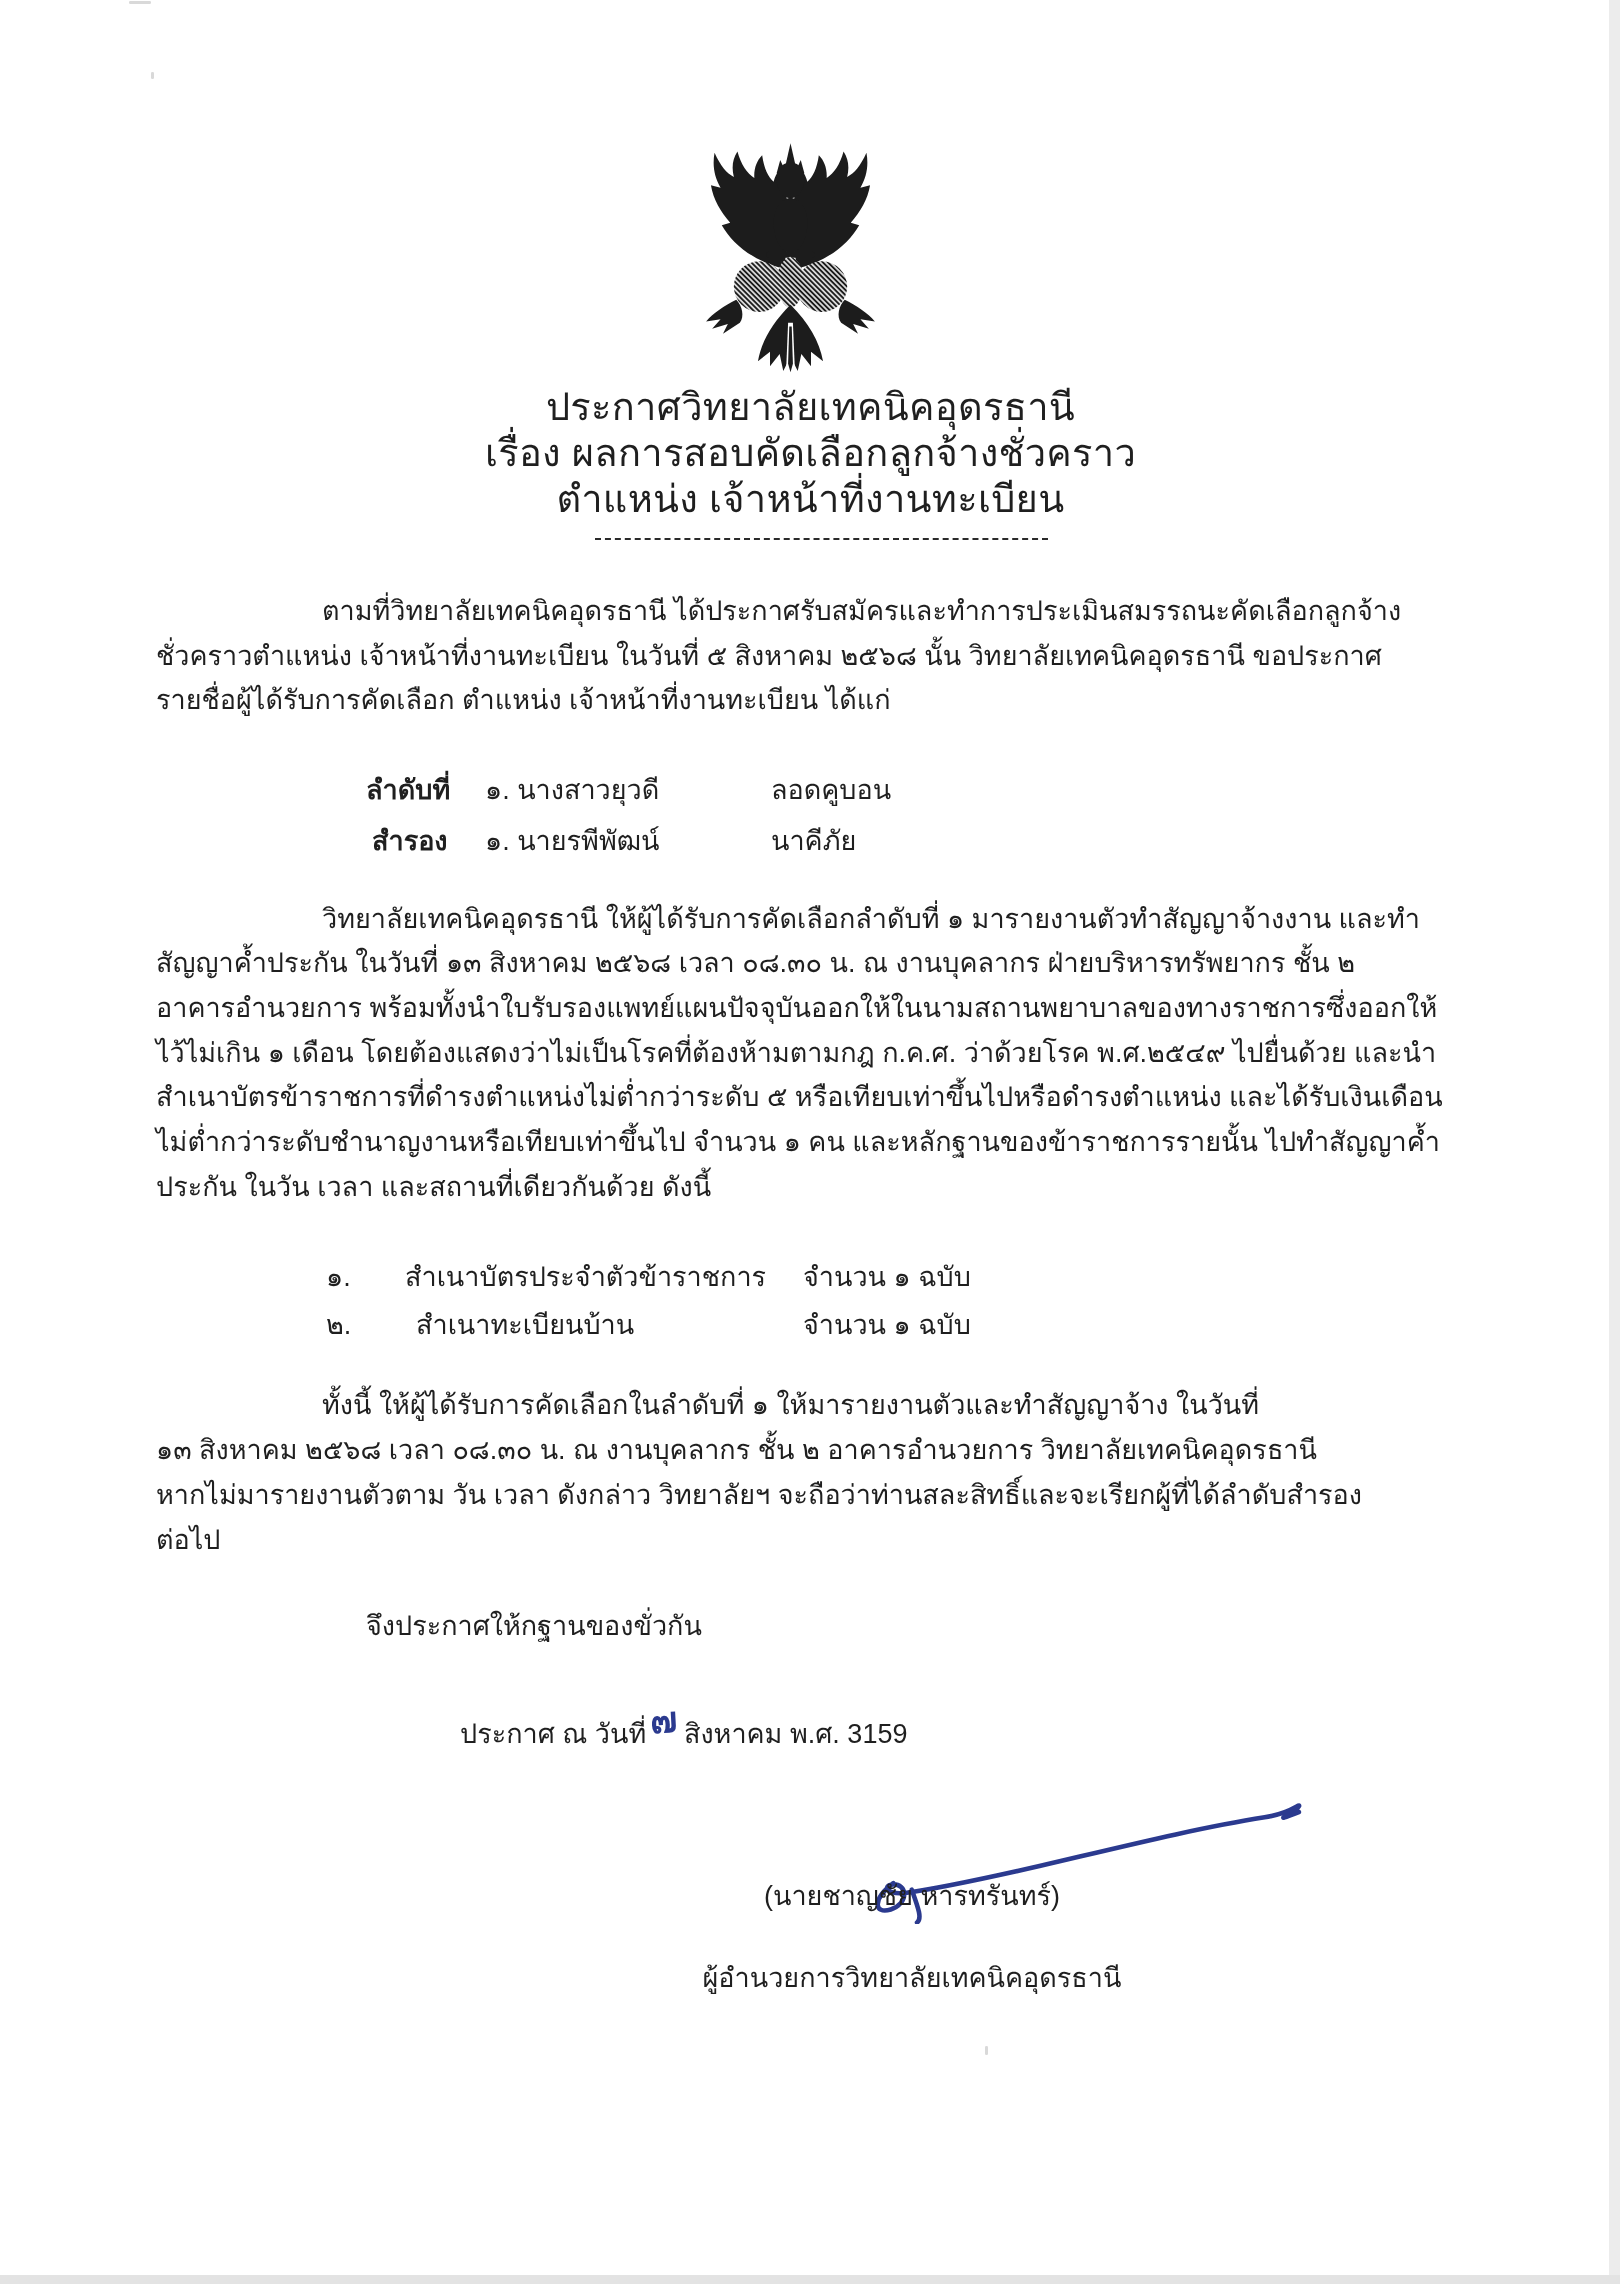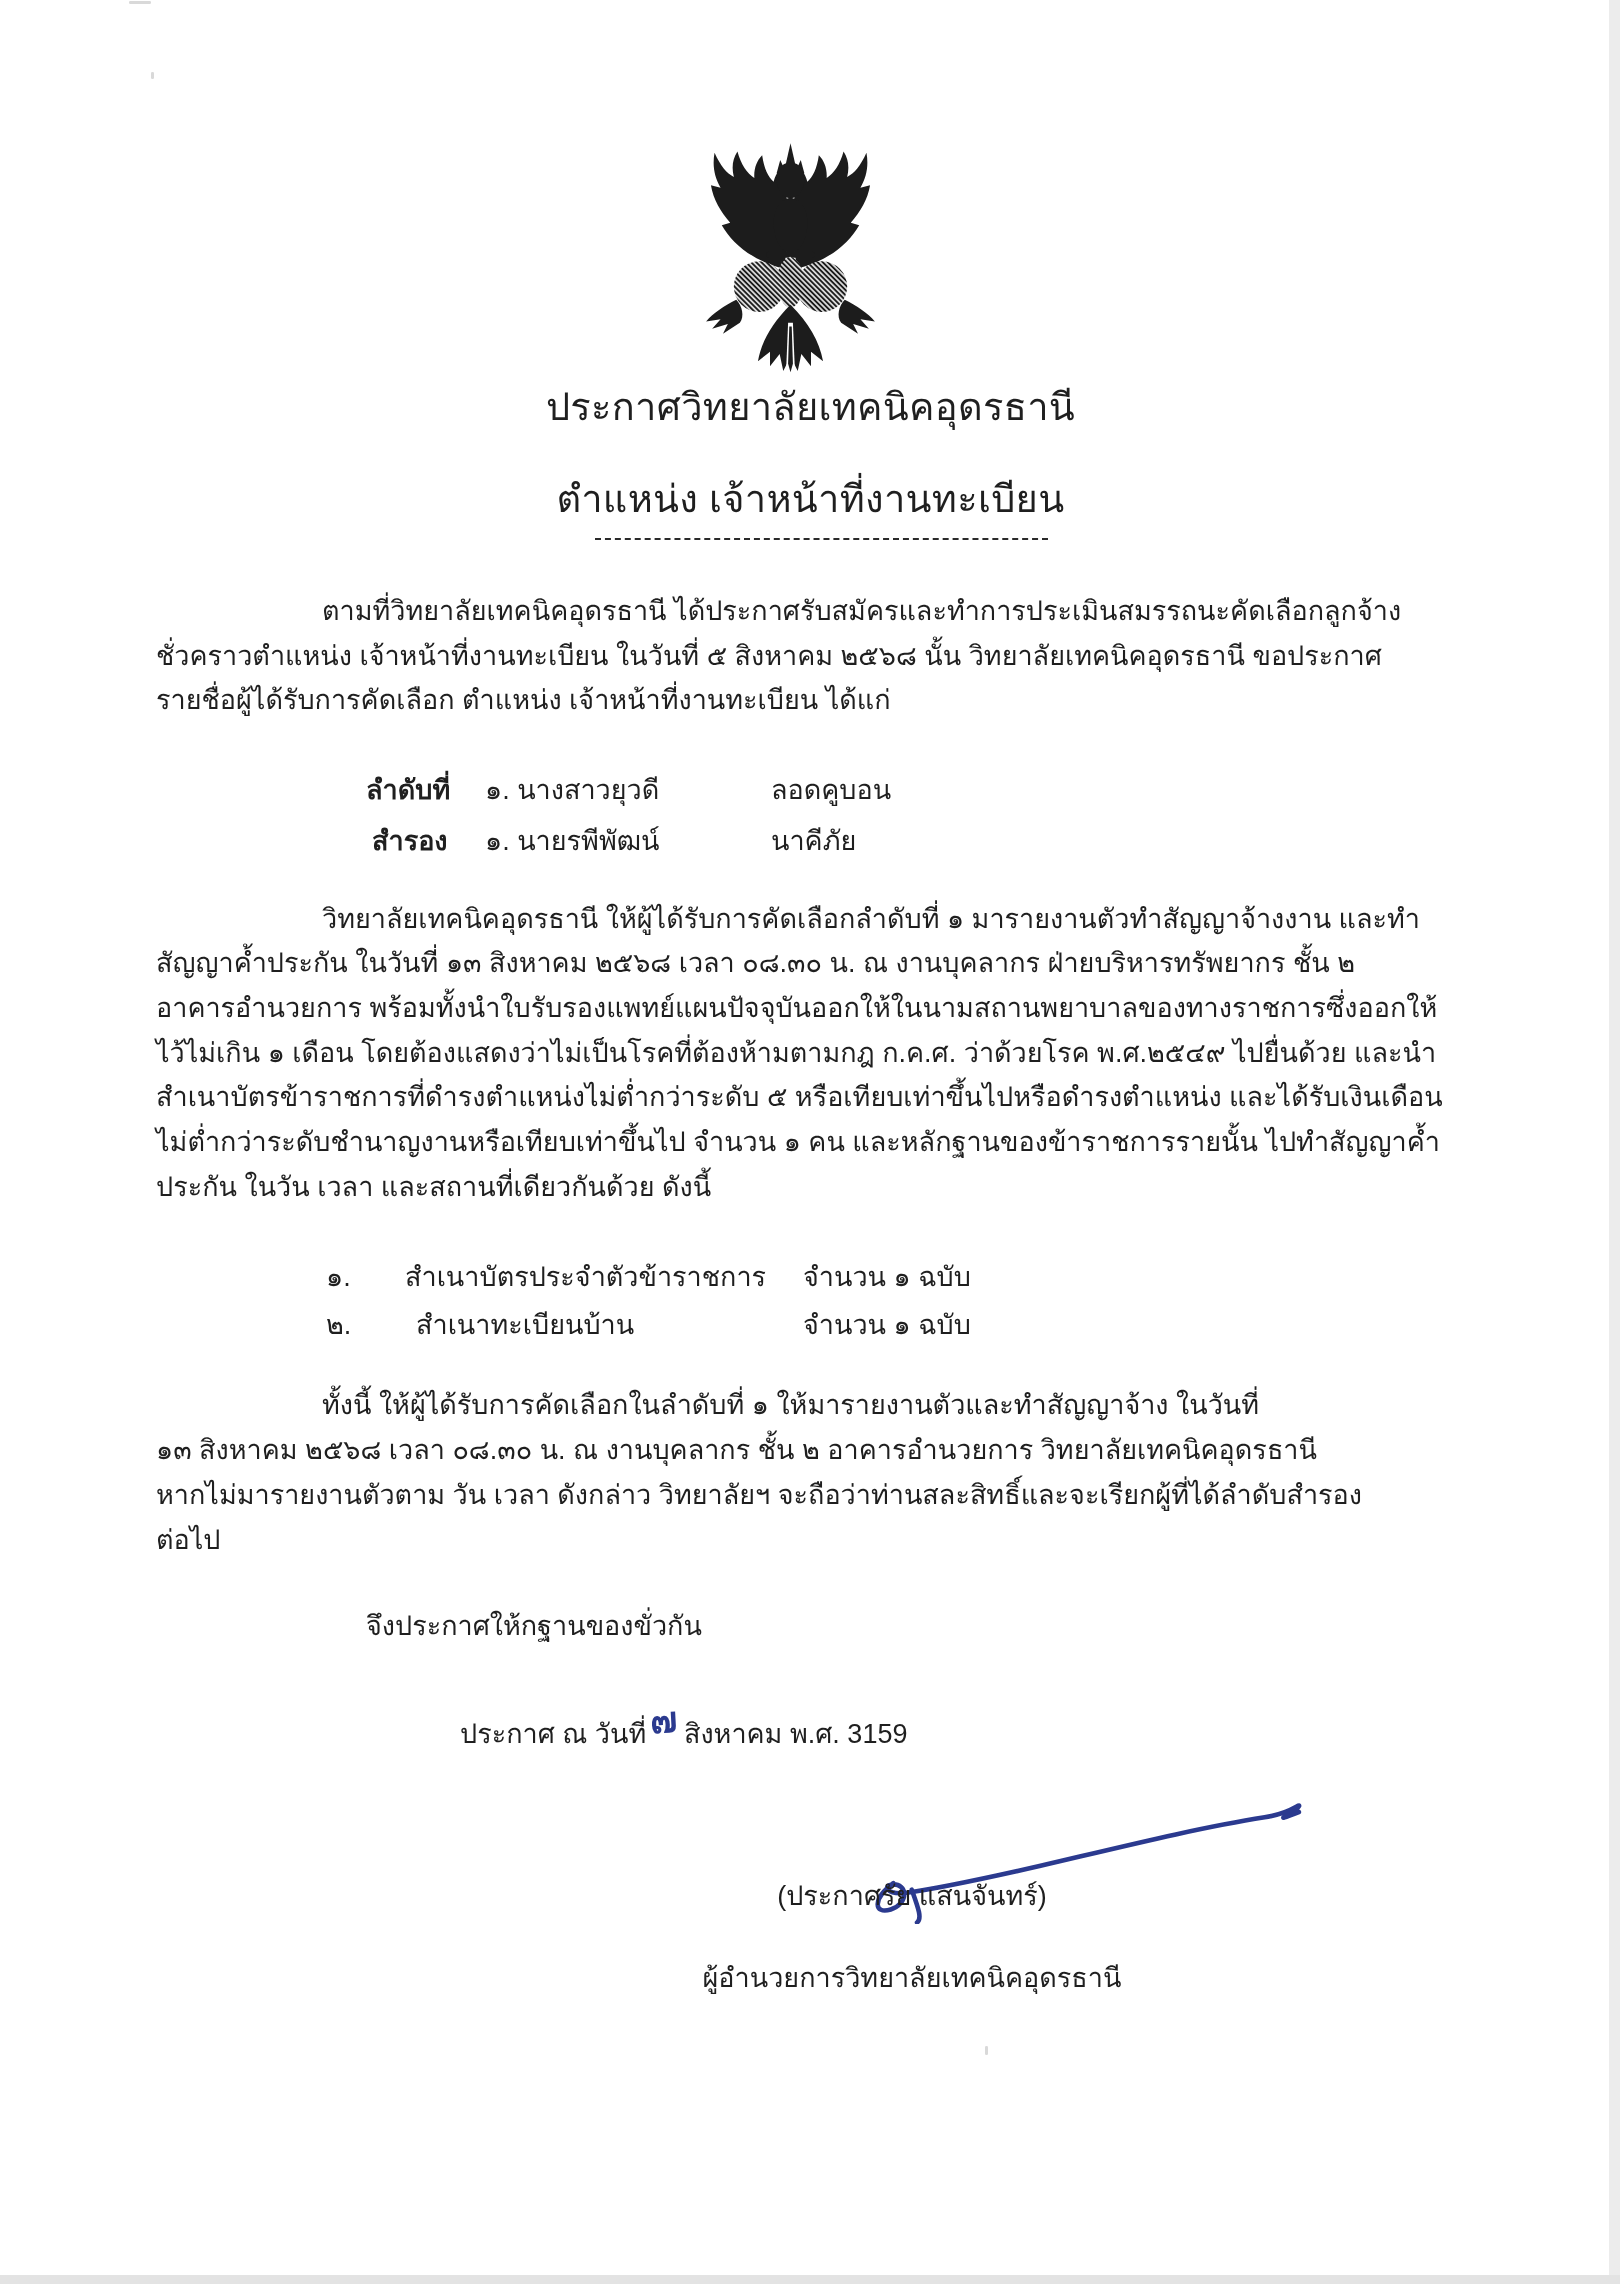--- a/index.html
+++ b/index.html
@@ -77,20 +77,21 @@
       <path d="M270,262 C290,272 308,284 320,298 L296,294 L310,310 L284,302 L292,318 L264,300 C256,290 260,272 270,262 Z"></path>
 
       <path d="M180,270 C150,300 132,330 126,364 L146,348 L146,372 L162,352 L168,380 L180,356 L192,380 L198,352 L214,372 L214,348 L234,364 C228,330 210,300 180,270 Z"></path>
 
       <path d="M176,300 L184,300 L187,372 L180,392 L173,372 Z" fill="#ffffff"></path>
       <path d="M178,306 L182,306 L184,368 L180,382 L176,368 Z"></path>
     </svg>
   </div>
 
   <div class="abs center-line title-line" style="top:376px;">ประกาศวิทยาลัยเทคนิคอุดรธานี</div>
+  <div class="abs center-line title-line" style="top:422px;">เรื่อง  ผลการสอบคัดเลือกลูกจ้างชั่วคราว</div>
   <div class="abs center-line title-line" style="top:468px;">ตำแหน่ง  เจ้าหน้าที่งานทะเบียน</div>
 
   <div class="abs sep" style="left:595px;top:538px;width:453px;height:0;"></div>
 
   <div>
     <div class="abs bline" style="left:322px;top:595px;">ตามที่วิทยาลัยเทคนิคอุดรธานี ได้ประกาศรับสมัครและทำการประเมินสมรรถนะคัดเลือกลูกจ้าง</div>
     <div class="abs bline" style="left:156px;top:640px;">ชั่วคราวตำแหน่ง เจ้าหน้าที่งานทะเบียน ในวันที่ ๕ สิงหาคม ๒๕๖๘ นั้น วิทยาลัยเทคนิคอุดรธานี ขอประกาศ</div>
     <div class="abs bline" style="left:156px;top:684px;">รายชื่อผู้ได้รับการคัดเลือก ตำแหน่ง เจ้าหน้าที่งานทะเบียน ได้แก่</div>
   </div>
 
@@ -137,17 +138,17 @@
     <span>ประกาศ  ณ  วันที่</span><span class="blue handwritten-day">๗</span><span>สิงหาคม  พ.ศ. 3159</span>
   </div>
 
   <div class="abs" style="left:842px;top:1779px;width:474px;height:145px;">
     <svg viewBox="0 0 720 220" width="474" height="145" fill="none" stroke="#2b3a8f" stroke-width="7" stroke-linecap="round">
       <path d="M78,158 C46,182 48,206 74,198 C102,189 100,158 76,160 C62,162 68,176 96,173 C160,164 230,148 300,132 C420,104 540,74 642,58 C662,55 676,50 690,42 C700,36 692,46 676,55 C664,62 672,58 694,50"></path>
       <path d="M106,168 C116,196 122,212 114,218"></path>
     </svg>
   </div>
 
-  <div class="abs bline" style="left:695px;top:1880px;width:434px;text-align:center;">(ประกาศรัย  แสนจันทร์)</div>
+  <div class="abs bline" style="left:695px;top:1880px;width:434px;text-align:center;">(นายชาญชัย  หารทรันทร์)</div>
   <div class="abs bline" style="left:695px;top:1962px;width:434px;text-align:center;">ผู้อำนวยการวิทยาลัยเทคนิคอุดรธานี</div>
 
 </div>
 
 
 </body></html>

